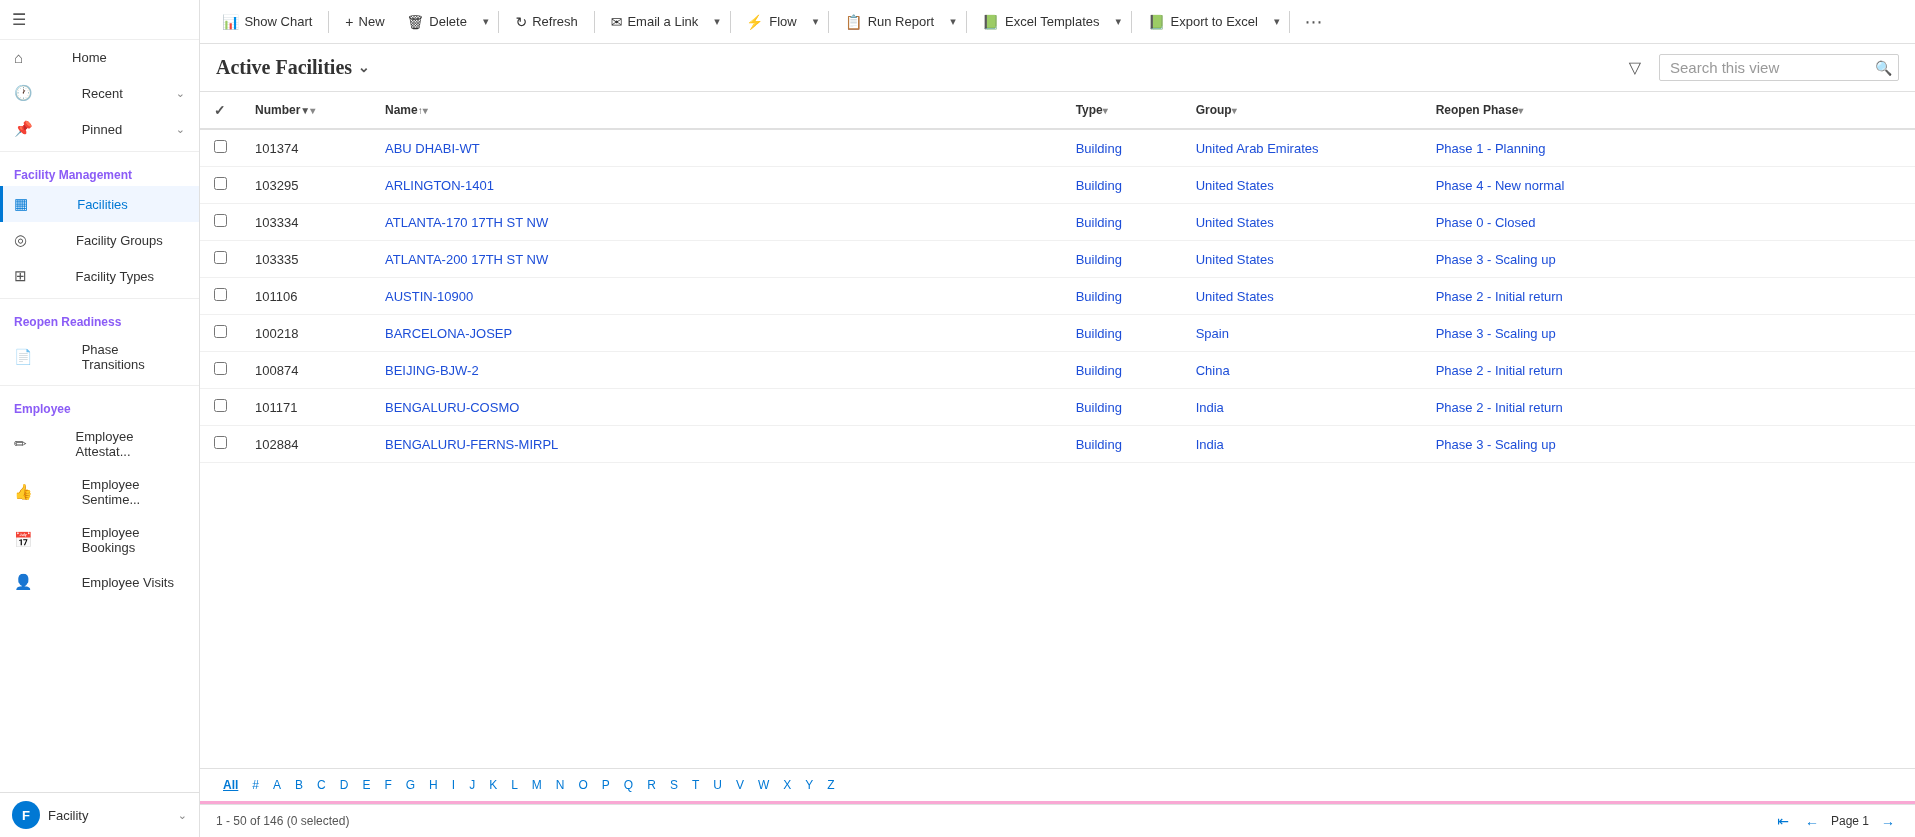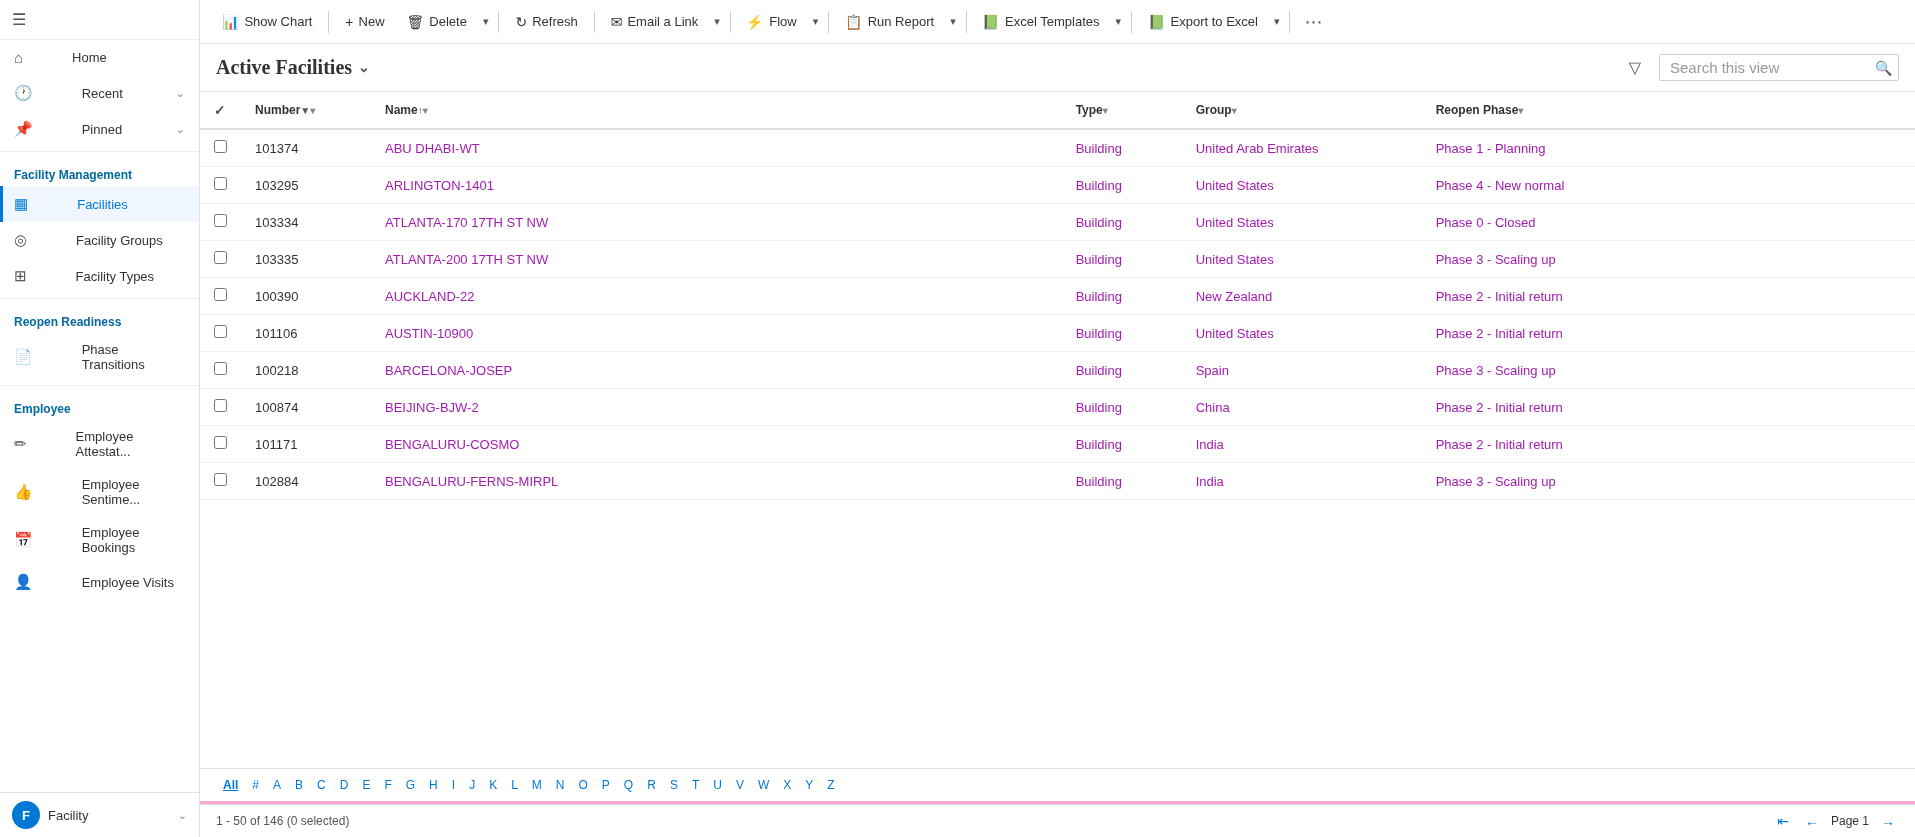--- a/index.html
+++ b/index.html
@@ -6,21 +6,21 @@
     body { font-family: 'Segoe UI', sans-serif; font-size: 13px; color: #333; display: flex; height: 837px; overflow: hidden; background: #fff; }
 
     
     .sidebar { width: 200px; min-width: 200px; background: #fff; border-right: 1px solid #e0e0e0; display: flex; flex-direction: column; overflow-y: auto; }
     .sidebar-header { padding: 10px 12px; display: flex; align-items: center; gap: 8px; border-bottom: 1px solid #eee; }
     .sidebar-hamburger { font-size: 16px; cursor: pointer; color: #555; }
     .sidebar-nav-item { display: flex; align-items: center; gap: 10px; padding: 9px 14px; cursor: pointer; color: #333; font-size: 13px; }
     .sidebar-nav-item .nav-icon { font-size: 15px; color: #555; }
     .sidebar-nav-item .nav-label { flex: 1; margin-left: 39px; }
     .sidebar-nav-item .chevron { font-size: 11px; color: #888; }
-    .sidebar-section-title { font-size: 12px; font-weight: 600; color: #0369a1; padding: 12px 14px 4px 14px; }
+    .sidebar-section-title { font-size: 12px; font-weight: 600; color: #8b5cf6; padding: 12px 14px 4px 14px; }
     .sidebar-nav-item.active { border-left: 3px solid #0078d4; background: #f0f6ff; color: #0078d4; padding-left: 11px; }
     .sidebar-nav-item.active .nav-icon { color: #0078d4; }
     .sidebar-divider { height: 1px; background: #eee; margin: 4px 0; }
     .sidebar-footer { margin-top: auto; border-top: 1px solid #e0e0e0; padding: 8px 12px; display: flex; align-items: center; gap: 8px; }
     .sidebar-footer-avatar { width: 28px; height: 28px; background: #0078d4; border-radius: 50%; color: #fff; display: flex; align-items: center; justify-content: center; font-size: 13px; font-weight: 600; }
     .sidebar-footer-label { font-size: 13px; color: #333; }
     .sidebar-footer-chevron { margin-left: auto; font-size: 11px; color: #888; cursor: pointer; }
 
     
     .main { flex: 1; display: flex; flex-direction: column; overflow: hidden; }
@@ -46,21 +46,21 @@
 
     
     .table-container { flex: 1; overflow-y: auto; overflow-x: auto; }
     .data-table { width: 100%; border-collapse: collapse; min-width: 900px; }
     .data-table thead tr { border-bottom: 2px solid #e0e0e0; background: #fff; position: sticky; top: 0; z-index: 10; }
     .data-table th { padding: 10px 14px; text-align: left; font-size: 12px; font-weight: 600; color: #333; border-bottom: 1px solid #d0d0d0; white-space: nowrap; cursor: pointer; user-select: none; }
     .th-inner { display: flex; align-items: center; gap: 0; }
     .th-sort { font-size: 10px; color: #555; }
     .th-chevron { font-size: 10px; color: #888; }
     .data-table td { padding: 10px 14px; border-bottom: 1px solid #f0f0f0; font-size: 13px; color: #333; white-space: nowrap; }
-    .td-link { color: #a21caf; cursor: pointer; text-decoration: none; }
+    .td-link { color: #1d4ed8; cursor: pointer; text-decoration: none; }
     .col-check { width: 36px; padding-left: 16px; }
     .col-number { width: 130px; }
     .col-name { min-width: 280px; }
     .col-type { width: 120px; }
     .col-group { width: 240px; }
     .col-reopen { min-width: 200px; }
     .check-icon { color: #555; font-size: 14px; }
 
     
     .alpha-nav { display: flex; align-items: center; gap: 0; padding: 6px 16px; border-top: 1px solid #e0e0e0; border-bottom: 3px solid #f9a8d4; flex-wrap: nowrap; overflow-x: auto; }
@@ -297,30 +297,20 @@
     </tr>
           <tr>
       <td class="col-check">
         <input type="checkbox" style="cursor: pointer;">
       </td>
       <td class="col-number">103335</td>
       <td class="col-name"><a class="td-link" href="#">ATLANTA-200 17TH ST NW</a></td>
       <td class="col-type"><a class="td-link" href="#">Building</a></td>
       <td class="col-group"><a class="td-link" href="#">United States</a></td>
       <td class="col-reopen"><a class="td-link" href="#">Phase 3 - Scaling up</a></td>
-    </tr>
-          <tr>
-      <td class="col-check">
-        <input type="checkbox" style="cursor: pointer;">
-      </td>
-      <td class="col-number">100390</td>
-      <td class="col-name"><a class="td-link" href="#">AUCKLAND-22</a></td>
-      <td class="col-type"><a class="td-link" href="#">Building</a></td>
-      <td class="col-group"><a class="td-link" href="#">New Zealand</a></td>
-      <td class="col-reopen"><a class="td-link" href="#">Phase 2 - Initial return</a></td>
     </tr>
           <tr>
       <td class="col-check">
         <input type="checkbox" style="cursor: pointer;">
       </td>
       <td class="col-number">101106</td>
       <td class="col-name"><a class="td-link" href="#">AUSTIN-10900</a></td>
       <td class="col-type"><a class="td-link" href="#">Building</a></td>
       <td class="col-group"><a class="td-link" href="#">United States</a></td>
       <td class="col-reopen"><a class="td-link" href="#">Phase 2 - Initial return</a></td>

